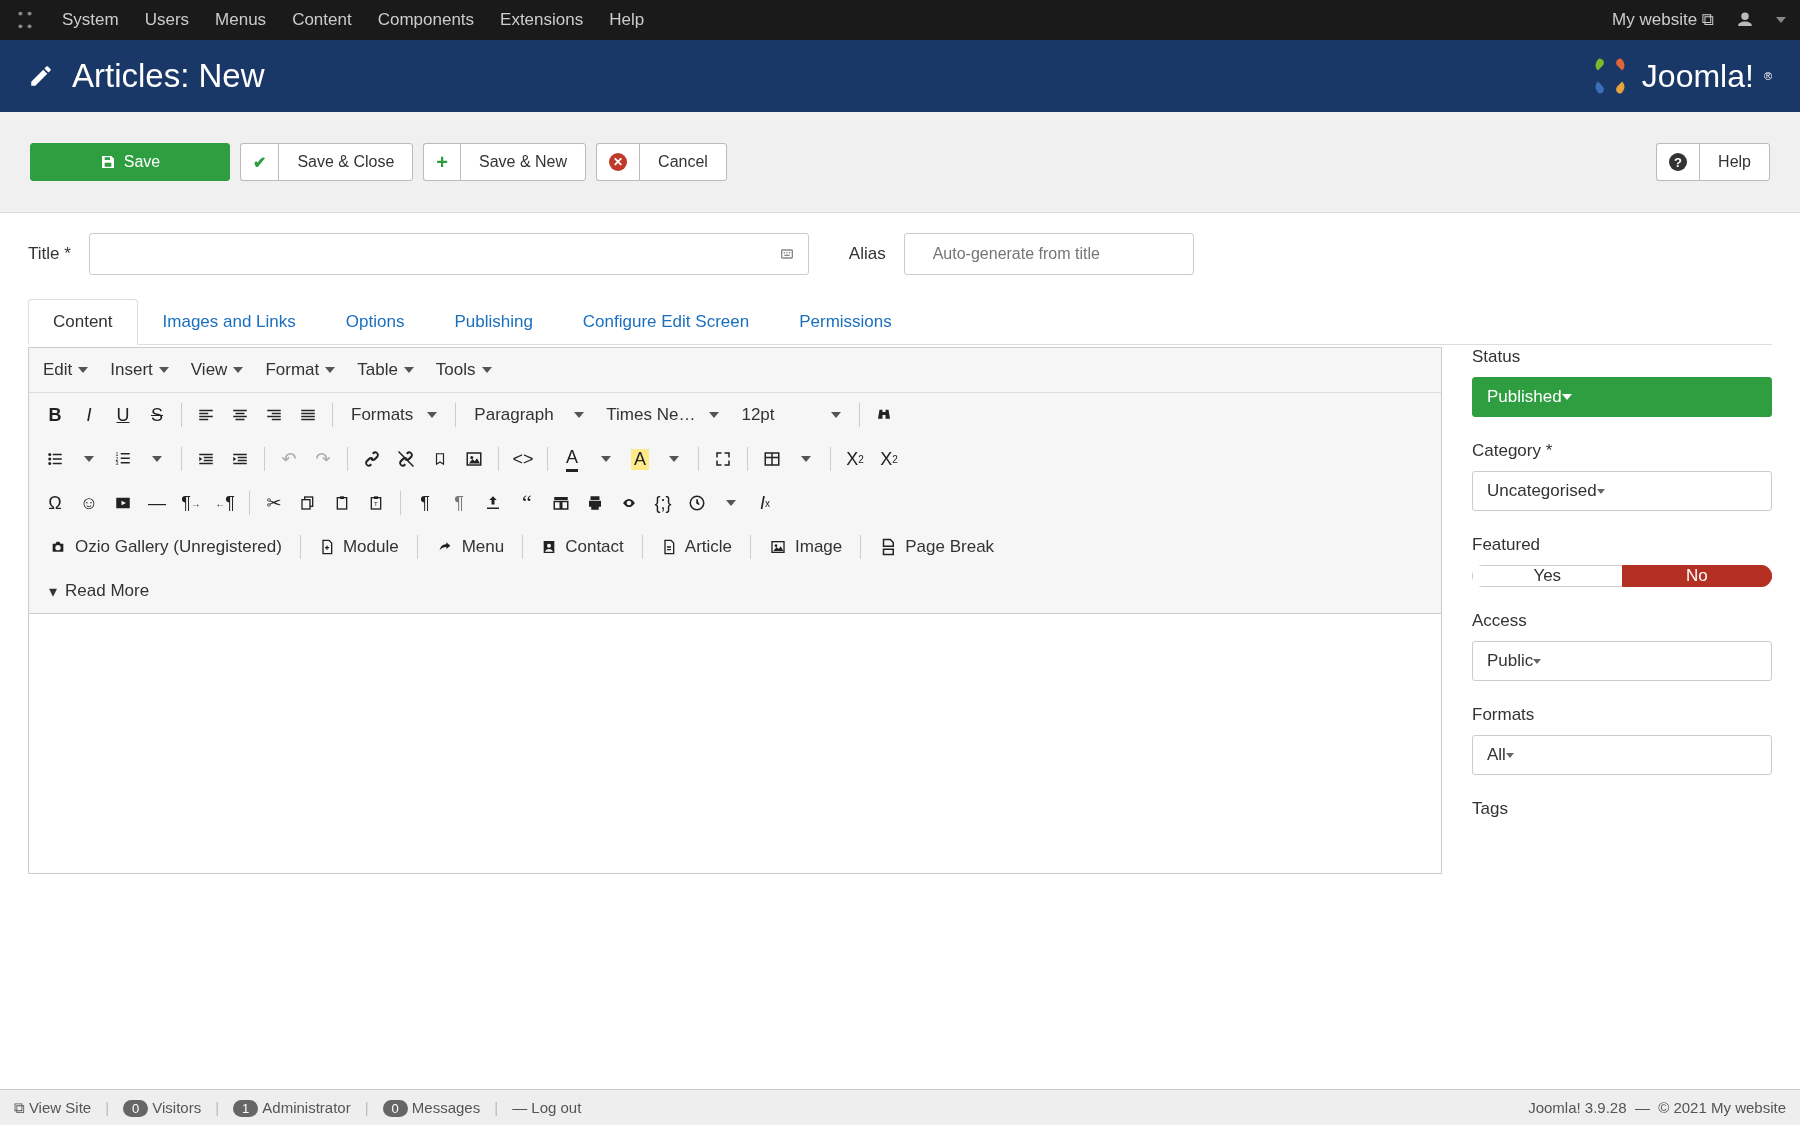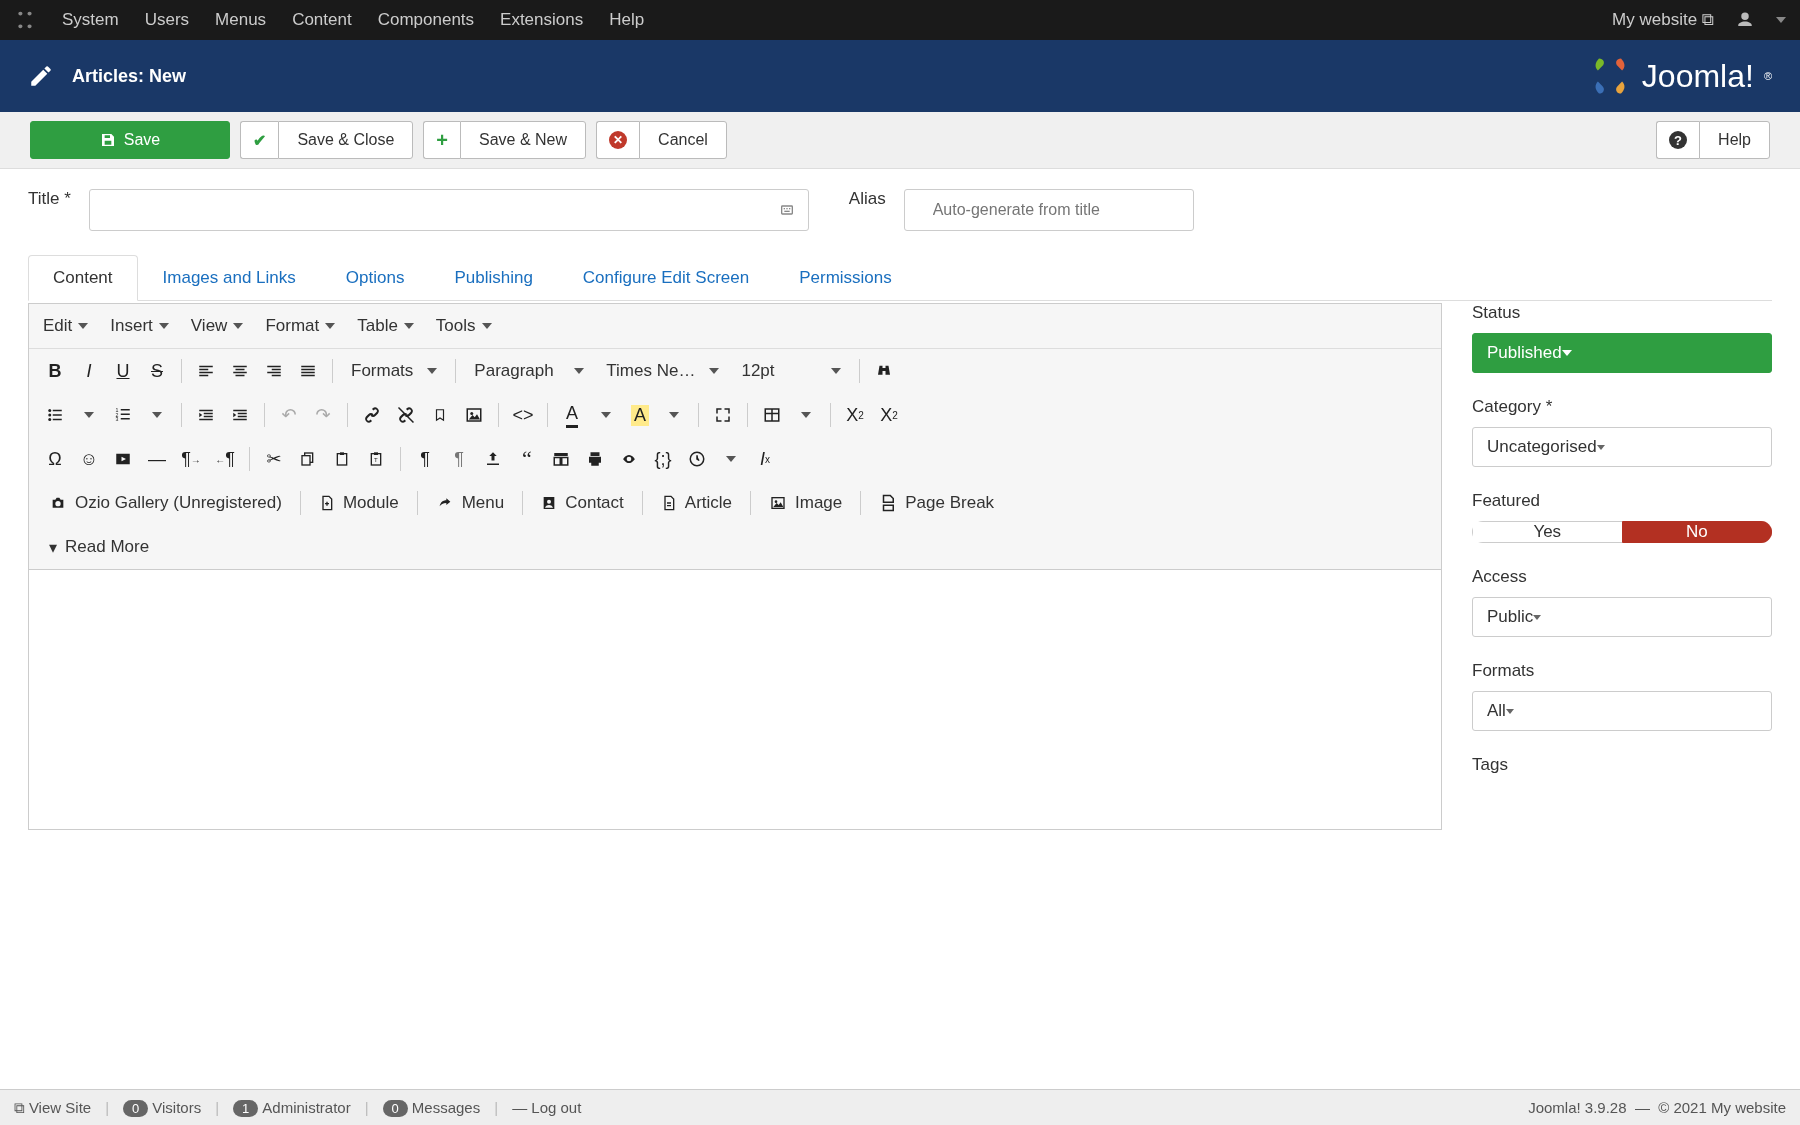--- a/index.html
+++ b/index.html
@@ -5,33 +5,33 @@
 *{box-sizing:border-box;margin:0;padding:0;font-family:Arial,Helvetica,sans-serif}
 body{background:#fff;color:#333;font-size:14px}
 .topbar{background:#1a1a1a;color:#ccc;height:40px;display:flex;align-items:center;padding:0 14px;justify-content:space-between}
 .topbar-left{display:flex;align-items:center;gap:26px}
 .topbar-item{color:#ccc;cursor:pointer;font-size:17px}
 .jicon{width:22px;height:22px;position:relative}
 .topbar-right{display:flex;align-items:center;gap:22px;color:#ccc}
 .header{background:#1a3867;color:#fff;height:72px;display:flex;align-items:center;justify-content:space-between;padding:0 28px}
 .header-left{display:flex;align-items:center;gap:18px}
 .pencil-icon{width:26px;height:26px;color:#fff}
-.page-title{font-size:18px;font-weight:700;color:#fff}
+.page-title{font-size:33px;font-weight:400;color:#fff}
 .joomla-logo{display:flex;align-items:center;gap:10px}
 .joomla-text{font-size:32px;color:#fff;font-weight:300}
-.toolbar{background:#f0f0f0;border-bottom:1px solid #ddd;padding:9px 30px;display:flex;justify-content:space-between}
+.toolbar{background:#f0f0f0;border-bottom:1px solid #ddd;padding:31px 30px;display:flex;justify-content:space-between}
 .toolbar-left{display:flex;gap:10px}
 .btn{display:inline-flex;align-items:center;gap:8px;border:1px solid #bbb;background:#fff;padding:0 18px;height:38px;border-radius:3px;cursor:pointer;font-size:16px;color:#333}
 .btn-save{background:#2f9e41;color:#fff;border-color:#2f9e41;width:200px;justify-content:center;font-weight:500}
 .btn-group{display:flex}
 .btn-group .btn-icon{border-radius:3px 0 0 3px;border-right:none;padding:0 12px}
 .btn-group .btn-label{border-radius:0 3px 3px 0}
 .content-area{padding:20px 28px 0}
 .form-row{display:flex;gap:40px;align-items:center;margin-bottom:24px}
-.field-group{display:flex;align-items:flex-start;gap:18px}
+.field-group{display:flex;align-items:center;gap:18px}
 .field-label{font-size:17px;color:#333;white-space:nowrap}
 .title-input{width:720px;height:42px;border:1px solid #ccc;border-radius:3px;padding:0 12px;font-size:15px;position:relative}
 .title-wrap{position:relative;width:720px}
 .title-wrap .lock-ic{position:absolute;right:14px;top:50%;transform:translateY(-50%);color:#888}
 .alias-input{width:290px;height:42px;border:1px solid #ccc;border-radius:3px;padding:0 28px;font-size:16px;color:#888}
 .tabs{display:flex;border-bottom:1px solid #ddd;gap:0}
 .tab{padding:12px 24px;font-size:17px;color:#1a6fbf;cursor:pointer;border:1px solid transparent;margin-bottom:-1px}
 .tab.active{color:#333;border:1px solid #ddd;border-bottom-color:#fff;border-radius:4px 4px 0 0;background:#fff}
 .editor-split{display:flex;gap:30px;margin-top:2px}
 .editor-col{flex:1}

